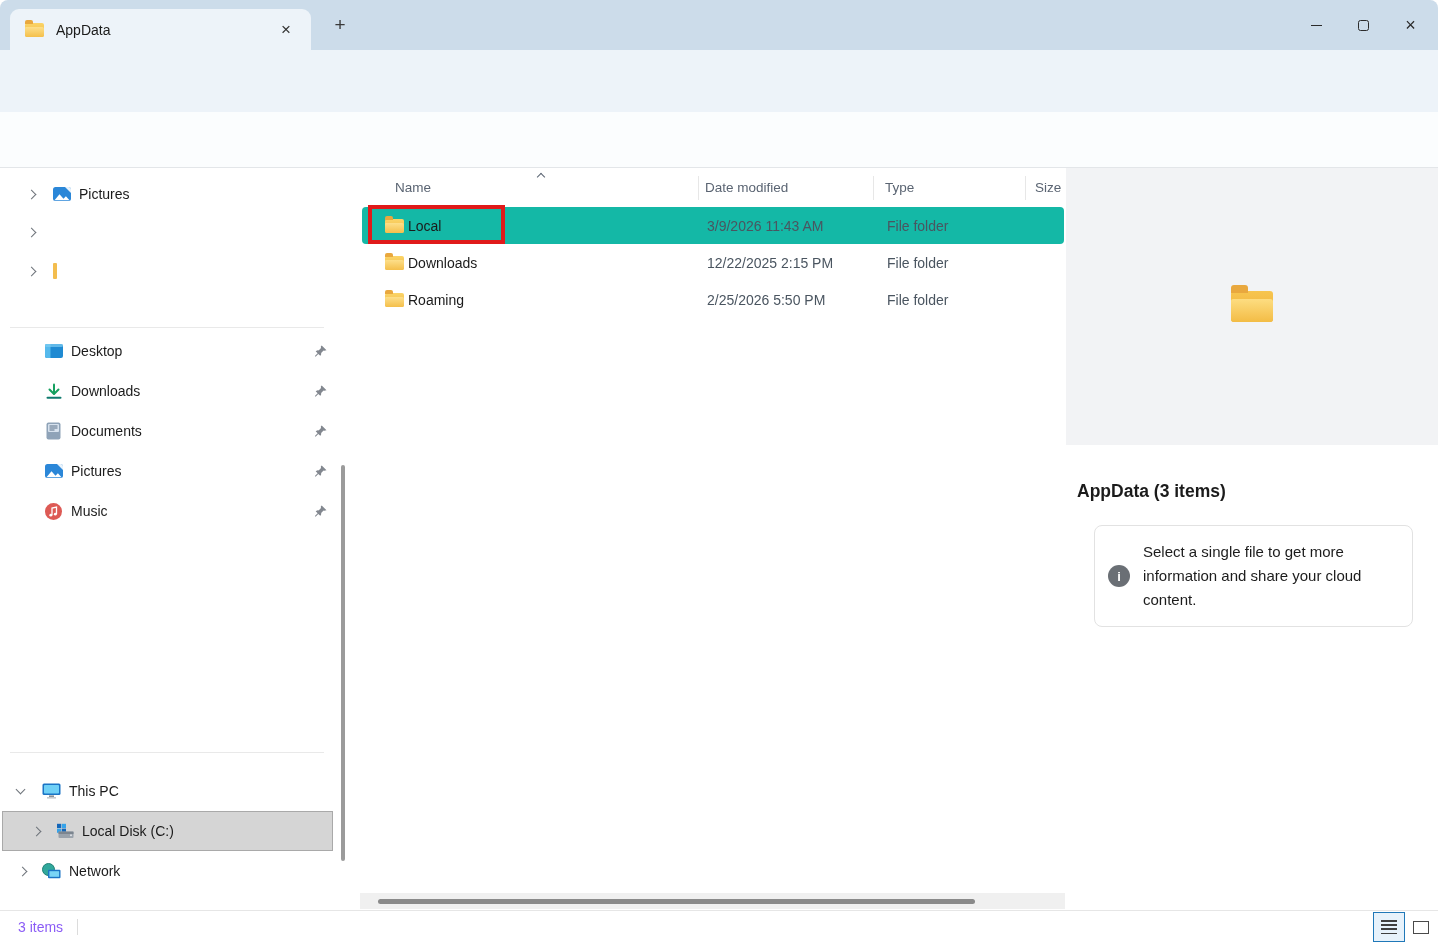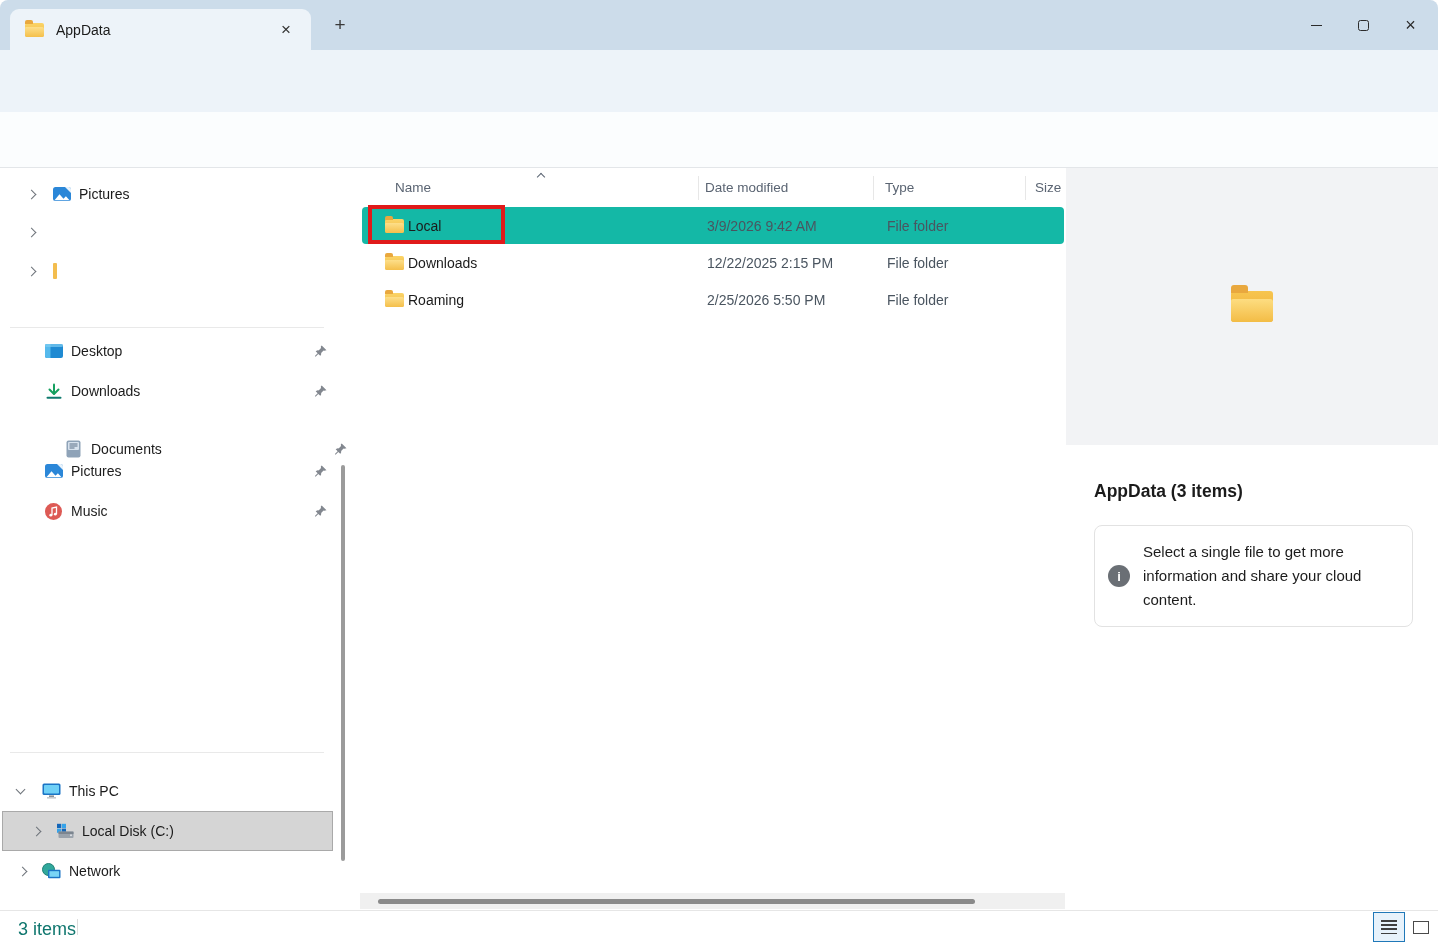--- a/index.html
+++ b/index.html
@@ -71,28 +71,28 @@
   .fcell-type { position:absolute; left:525px; color:#4a5560; }
   .hscroll { position:absolute; left:0px; top:725px; width:705px; height:16px; background:#f0f0f0; }
   .hscroll .thumb { position:absolute; left:18px; top:6px; width:597px; height:5px; background:#8a8a8a; border-radius:3px; }
 
   
   .red-box { position:absolute; left:368px; top:205px; width:137px; height:39px; border:4px solid #e01a1a; z-index:40; }
 
   
   .details { position:absolute; left:1066px; top:168px; width:372px; height:742px; background:#fff; }
   .preview { position:absolute; left:0; top:0; width:372px; height:277px; background:#f2f3f5; display:flex; align-items:center; justify-content:center; }
-  .pane-title { position:absolute; left:28px; top:313px; font-size:17.5px; font-weight:700; }
+  .pane-title { position:absolute; left:11px; top:313px; font-size:17.5px; font-weight:700; }
   .info-card { position:absolute; left:28px; top:357px; width:319px; height:102px; border:1px solid #e2e2e2; border-radius:8px; display:flex; align-items:center; gap:13px; padding-left:13px; }
   .info-icon { width:22px; height:22px; border-radius:50%; background:#6a6f75; color:#fff; font-size:13px; font-weight:700; display:flex; align-items:center; justify-content:center; flex:none; }
   .info-text { width:258px; font-size:15px; line-height:1.58; color:#1c1c1c; }
 
   
   .statusbar { position:absolute; left:0; top:910px; width:1438px; height:32px; background:#fff; border-top:1px solid #e6e6e6; }
-  .status-count { position:absolute; left:18px; top:8px; font-size:18px; color:#0f766e; }
+  .status-count { position:absolute; left:18px; top:8px; font-size:14px; color:#8b5cf6; }
   .status-sep { position:absolute; left:77px; top:8px; width:1px; height:16px; background:#dcdcdc; }
   .view-toggle1 { position:absolute; left:1373px; top:1px; width:32px; height:30px; background:#e7f2fb; border:1px solid #2078b8; display:flex; align-items:center; justify-content:center; }
   .lines-icon { width:16px; height:14px; background:repeating-linear-gradient(#3f3f3f 0 1.6px, transparent 1.6px 4.2px); }
   .view-toggle2 { position:absolute; left:1407px; top:1px; width:28px; height:30px; display:flex; align-items:center; justify-content:center; }
   .rect-icon { width:16px; height:13px; border:1.6px solid #4a4a4a; }
 
   
   .folder-sm { width:19px; height:14px; border-radius:2px; background:linear-gradient(180deg,#fbd467 0%,#f0b844 100%); position:relative; flex:none; }
   .folder-sm::before { content:""; position:absolute; top:-3px; left:0; width:8px; height:4px; border-radius:2px 2px 0 0; background:#e9a83e; }
   .folder-sm::after { content:""; position:absolute; left:0; right:0; bottom:0; height:10px; border-radius:1px 2px 2px 2px; background:linear-gradient(180deg,#fddf8a,#f4bf4b); }
@@ -318,21 +318,21 @@
           <path d="M2.5 14.8h13" stroke="#0f7a6e" stroke-width="2"></path>
         </svg>
     </span>
     <span class="label" style="margin-left:8px">Downloads</span>
     <span class="pin-wrap">
       <svg width="15" height="15" viewBox="0 0 16 16">
           <path fill="#82878f" d="M9.3 1.6l5.1 5.1-1.3.35c-.6.16-1.25.12-1.83-.1L8.7 9.5c.2.9 0 1.9-.57 2.66l-.38.5-2.1-2.1-2.9 2.94-.73-.73 2.93-2.9-2.1-2.1.5-.38C4.1 6.8 5.1 6.6 6 6.8l2.55-2.57c-.22-.58-.26-1.22-.1-1.83z"></path>
         </svg>
     </span>
   </div>
-  <div class="srow" style="top:261px; height:40px;margin-left:20px;">
+  <div class="srow" style="top:243px; height:40px;">
     <span class="icon18" style="margin-left:44px">
       <svg width="15" height="18" viewBox="0 0 15 18">
           <rect x="0.5" y="0.5" width="14" height="17" rx="2" fill="#8fa3b8"></rect>
           <rect x="2" y="2" width="11" height="8" rx="1" fill="#d7e2ee"></rect>
           <path d="M3.5 4h8M3.5 6h8M3.5 8h5" stroke="#5d7187" stroke-width="1.1"></path>
         </svg>
     </span>
     <span class="label" style="margin-left:8px">Documents</span>
     <span class="pin-wrap">
       <svg width="15" height="15" viewBox="0 0 16 16">
@@ -426,21 +426,21 @@
     <span class="hcell" style="left:525px">Type</span>
     <span class="hcell" style="left:675px">Size</span>
     <span class="hdiv" style="left:338px"></span>
     <span class="hdiv" style="left:513px"></span>
     <span class="hdiv" style="left:665px"></span>
   </div>
 
   <div class="frow sel" style="top:39px">
     <span class="fcell-icon folder-sm"></span>
     <span class="fcell-name">Local</span>
-    <span class="fcell-date">3/9/2026 9:42 AM</span>
+    <span class="fcell-date">3/9/2026 11:43 AM</span>
     <span class="fcell-type">File folder</span>
   </div>
   <div class="frow" style="top:76px">
     <span class="fcell-icon folder-sm"></span>
     <span class="fcell-name">Downloads</span>
     <span class="fcell-date">12/22/2025 2:15 PM</span>
     <span class="fcell-type">File folder</span>
   </div>
   <div class="frow" style="top:113px">
     <span class="fcell-icon folder-sm"></span>

